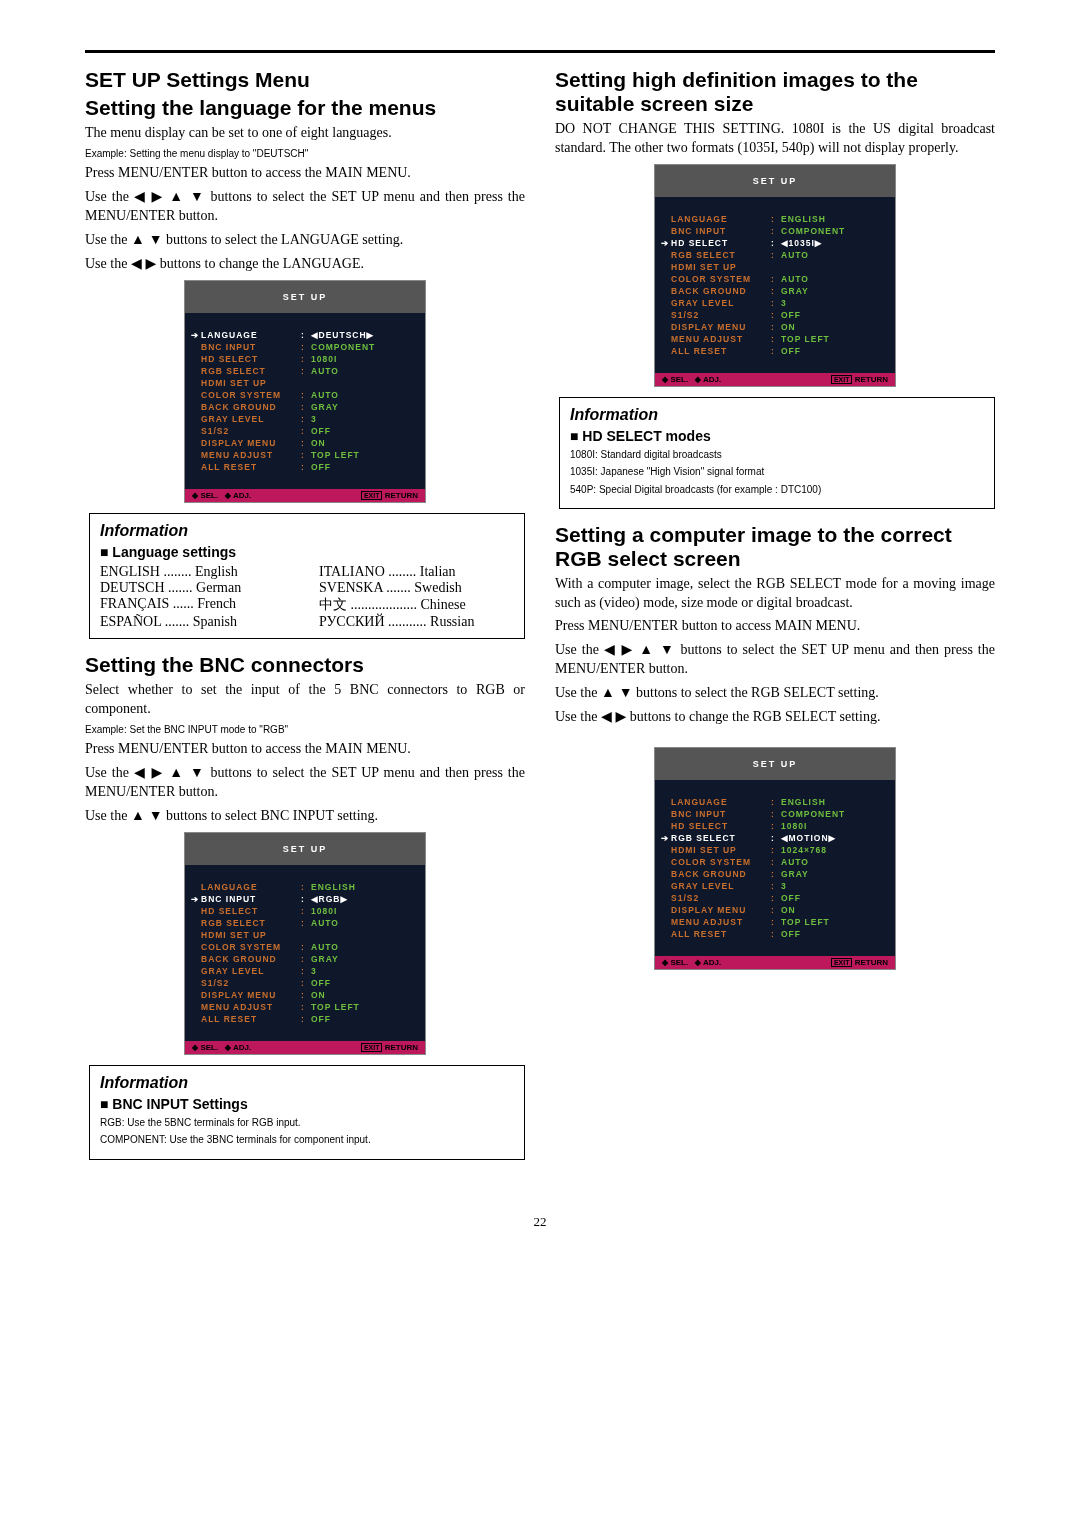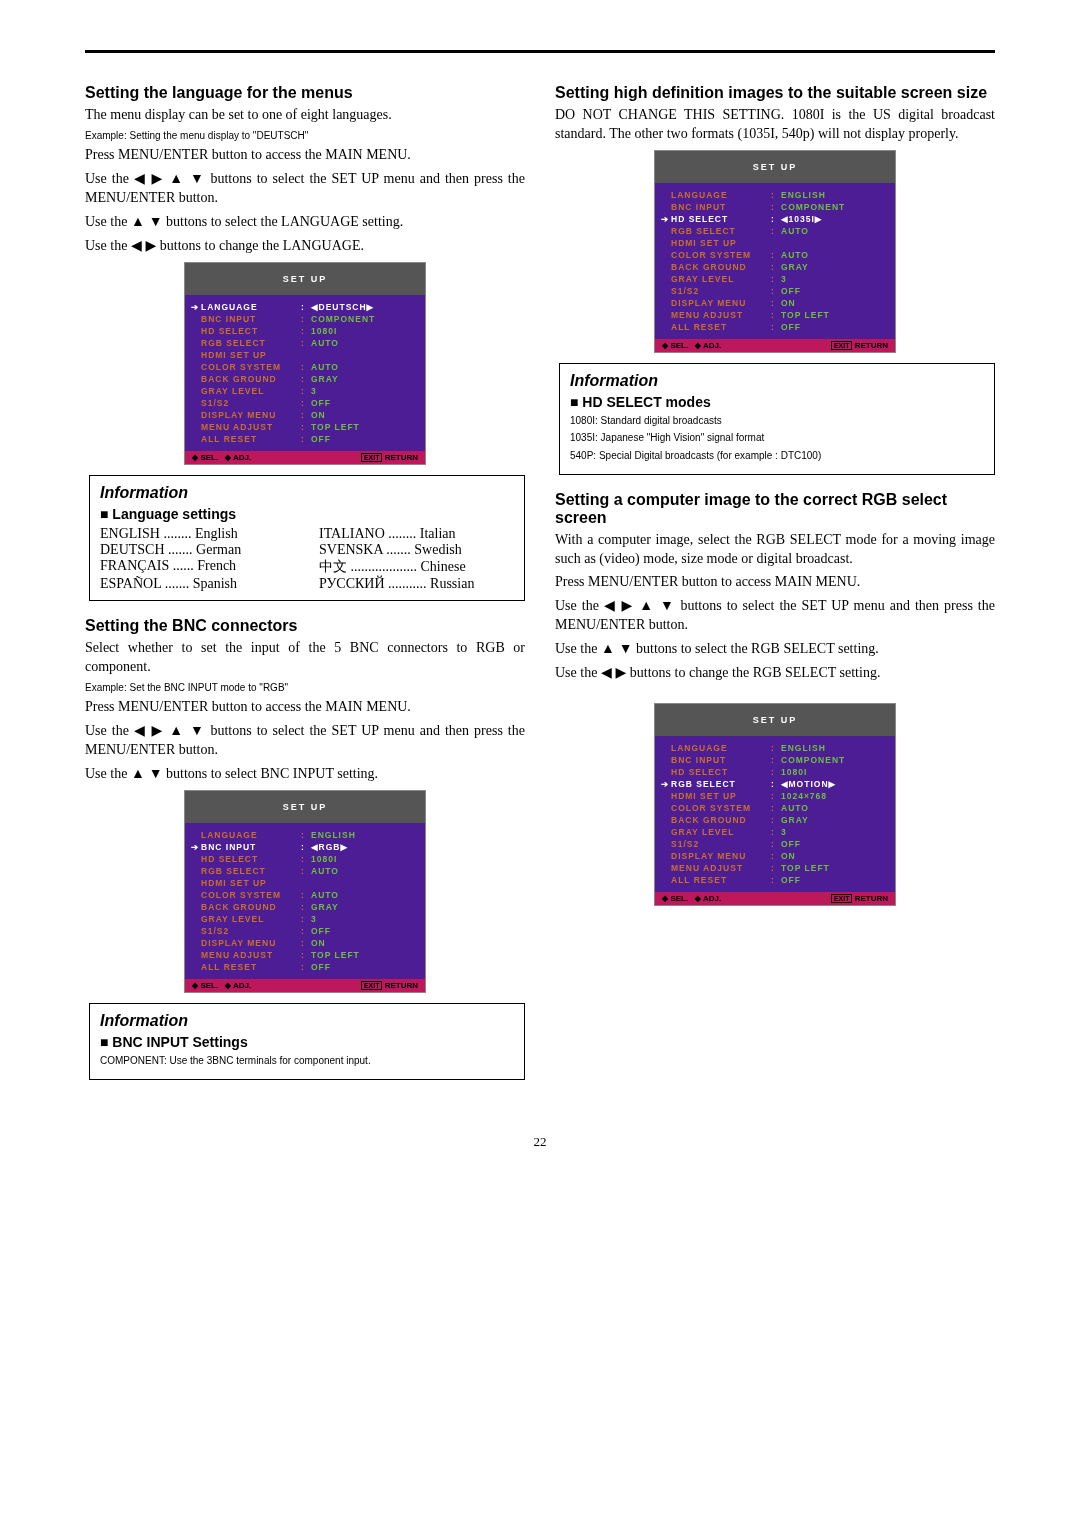--- a/index.html
+++ b/index.html
@@ -25,22 +25,22 @@
   }
   h1.main-title {
     font-family: Arial, sans-serif;
     font-weight: 900;
     font-size: 21px;
     margin: 0 0 4px 0;
   }
   h2.sub-title {
     font-family: Arial, sans-serif;
     font-weight: bold;
-    font-size: 16px;
-    margin: 16px 0 4px 0;
+    font-size: 21px;
+    margin: 0 0 4px 0;
   }
   p {
     margin: 0 0 4px 0;
     line-height: 1.35;
     text-align: justify;
   }
   .sans {
     font-family: Arial, sans-serif;
     font-size: 10px;
   }
@@ -63,22 +63,22 @@
   .osd-head {
     text-align:center;
     background:#555;
     color:#fff;
     font-weight:bold;
     letter-spacing:2px;
     padding:11px 0;
     font-size:9px;
   }
   .osd-body {
-    background:#4c1d95;
-    padding:6px 6px;
+    background:#0f172a;
+    padding:16px 6px;
   }
   .osd-row {
     display:flex;
     padding:1px 0;
     letter-spacing:1px;
     font-weight:bold;
     font-size:8.5px;
   }
   .osd-row.sel {
     color:#fff;
@@ -151,20 +151,21 @@
   }
 </style>
 </head>
 <body>
 
 <div class="hr-top"></div>
 
 <div class="two-col">
 
   <div class="col">
+    <h1 class="main-title">SET UP Settings Menu</h1>
 
     <h2 class="sub-title">Setting the language for the menus</h2>
     <p>The menu display can be set to one of eight languages.</p>
     <p class="sans">Example: Setting the menu display to "DEUTSCH"</p>
     <p>Press MENU/ENTER button to access the MAIN MENU.</p>
     <p><span>Use the </span><span class="arrows">◀ ▶ ▲ ▼</span><span> buttons to select the SET UP menu and then press the MENU/ENTER button.</span></p>
     <p><span>Use the </span><span class="arrows">▲ ▼</span><span> buttons to select the LANGUAGE setting.</span></p>
     <p><span>Use the </span><span class="arrows">◀ ▶</span><span> buttons to change the LANGUAGE.</span></p>
 
     <div class="osd-wrap">
@@ -369,20 +370,21 @@
           <div class="osd-foot">
     <span>◆ SEL. &nbsp; ◆ ADJ.</span>
     <span><span class="exit">EXIT</span> RETURN</span>
   </div>
         </div>
       </div>
 
     <div class="info-box">
       <div class="info-title">Information</div>
       <div class="info-sub">BNC INPUT Settings</div>
+      <p class="sans">RGB: Use the 5BNC terminals for RGB input.</p>
       <p class="sans" style="text-align:justify">COMPONENT: Use the 3BNC terminals for component input.</p>
     </div>
   </div>
 
   <div class="col">
     <h2 class="sub-title">Setting high definition images to the suitable screen size</h2>
     <p>DO NOT CHANGE THIS SETTING. 1080I is the US digital broadcast standard. The other two formats (1035I, 540p) will not display properly.</p>
 
     <div class="osd-wrap">
         <div class="osd">

